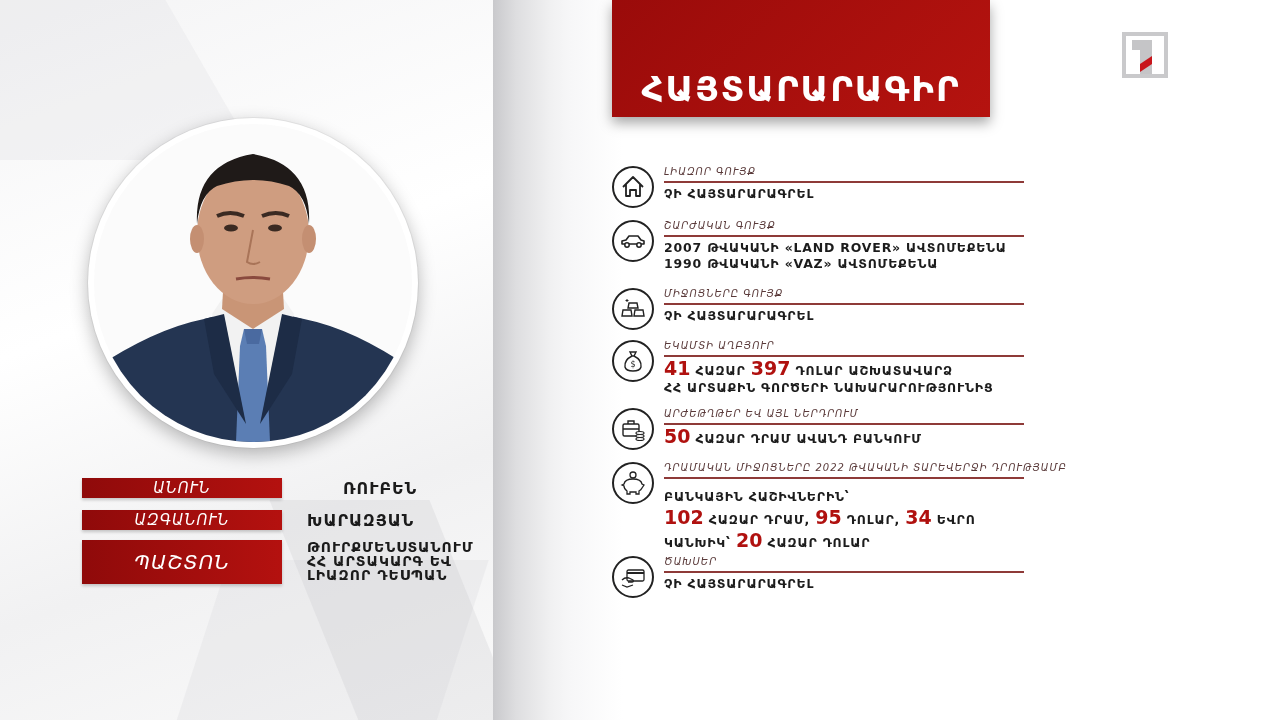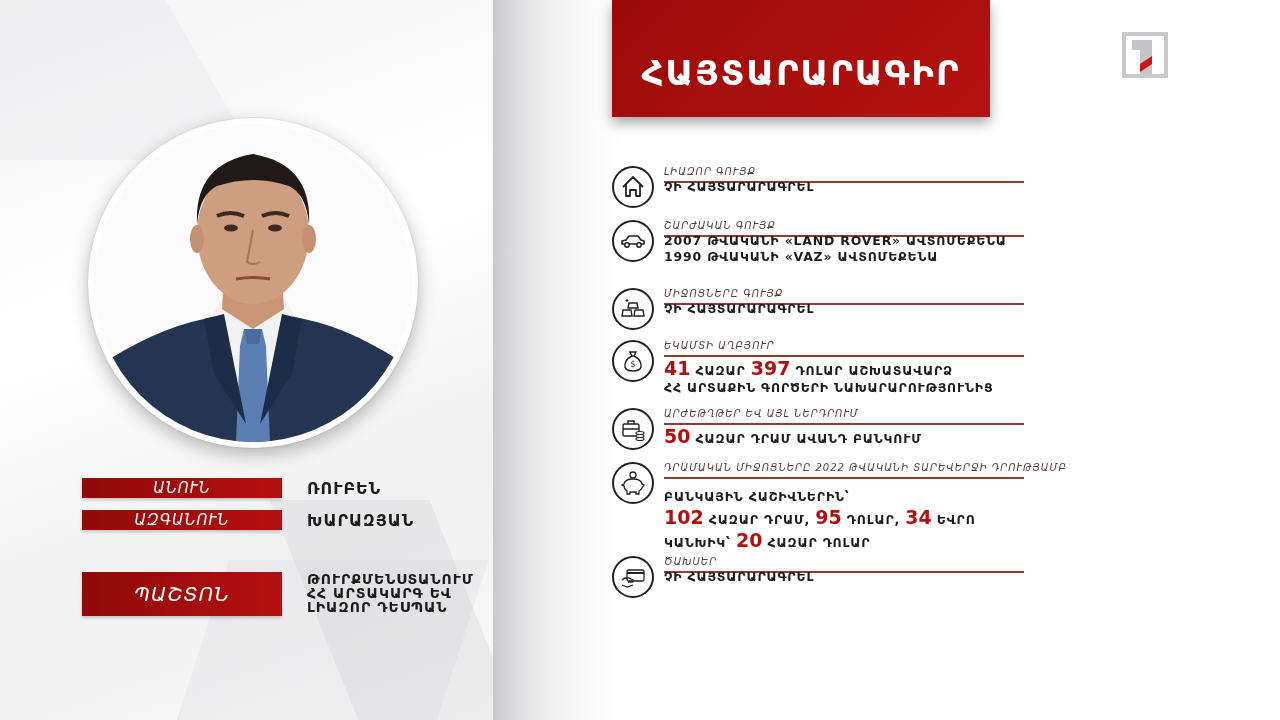--- a/index.html
+++ b/index.html
@@ -42,43 +42,43 @@
     font-family: "DejaVu Sans", sans-serif;
     font-style: italic; font-weight: 300;
     display: flex; align-items: center; justify-content: center;
     width: 200px; letter-spacing: 1px;
     box-shadow: 0 2px 3px rgba(0,0,0,0.2);
   }
   .info-value {
     margin-left: 25px; color: #1b1b1b; font-weight: bold;
     font-family: "DejaVu Sans", sans-serif; letter-spacing: 1px;
   }
-  .row-name { top: 478px; }
+  .row-name { top: 478px; gap: 36px; }
   .row-name .info-label { height: 20px; font-size: 15px; }
   .row-name .info-value { font-size: 16px; }
   .row-surname { top: 510px; }
   .row-surname .info-label { height: 20px; font-size: 15px; text-align: center; }
   .row-surname .info-value { font-size: 16px; }
-  .row-position { top: 540px; align-items: flex-start; margin-top: 32px; }
+  .row-position { top: 540px; align-items: flex-start; }
   .row-position .info-label { height: 44px; font-size: 20px; }
   .row-position .info-value { font-size: 14px; line-height: 14px; margin-top: 0; }
 
   
   .fold {
     position: absolute; left: 493px; top: 0; width: 130px; height: 720px;
     background: linear-gradient(90deg, #c9c9cc 0%, #dedee0 18%, #f1f1f2 45%, #f7f7f8 60%, #ffffff 100%);
   }
 
   
   .title-box {
     position: absolute; left: 612px; top: 0; width: 378px; height: 117px;
     background: linear-gradient(135deg, #9a0b0a 0%, #b5130f 100%);
     box-shadow: 0 6px 12px rgba(0,0,0,0.35);
     display: flex; align-items: flex-end; justify-content: center;
-    padding-bottom: 24px;
+    padding-bottom: 8px;
   }
   .title-text {
     color: #ffffff; font-weight: bold; font-size: 34px; letter-spacing: 2px;
     font-family: "DejaVu Sans", sans-serif;
   }
 
   .logo {
     position: absolute; left: 1122px; top: 32px; width: 46px; height: 46px;
     border: 4px solid #c9c9cb;
   }
@@ -94,21 +94,21 @@
   .sec-label {
     position: absolute; left: 52px; top: 0;
     font-size: 10px; font-style: italic; font-weight: 300; color: #5a3a3a;
     letter-spacing: 1px; white-space: nowrap;
   }
   .sec-line {
     position: absolute; left: 52px; top: 15px; width: 360px; height: 2px;
     background: #8e3a38;
   }
   .sec-value {
-    position: absolute; left: 52px; top: 13px;
+    position: absolute; left: 52px; top: 20px;
     font-size: 12.5px; font-weight: bold; color: #1c1c1c; letter-spacing: 0.8px;
     line-height: 16px; white-space: nowrap;
   }
   .num { color: #b0110f; font-size: 19px; font-weight: bold; letter-spacing: 0; }
   .sec-value.big { line-height: 21px; }
 </style>
 </head>
 <body>
 
 <div class="left-panel">

